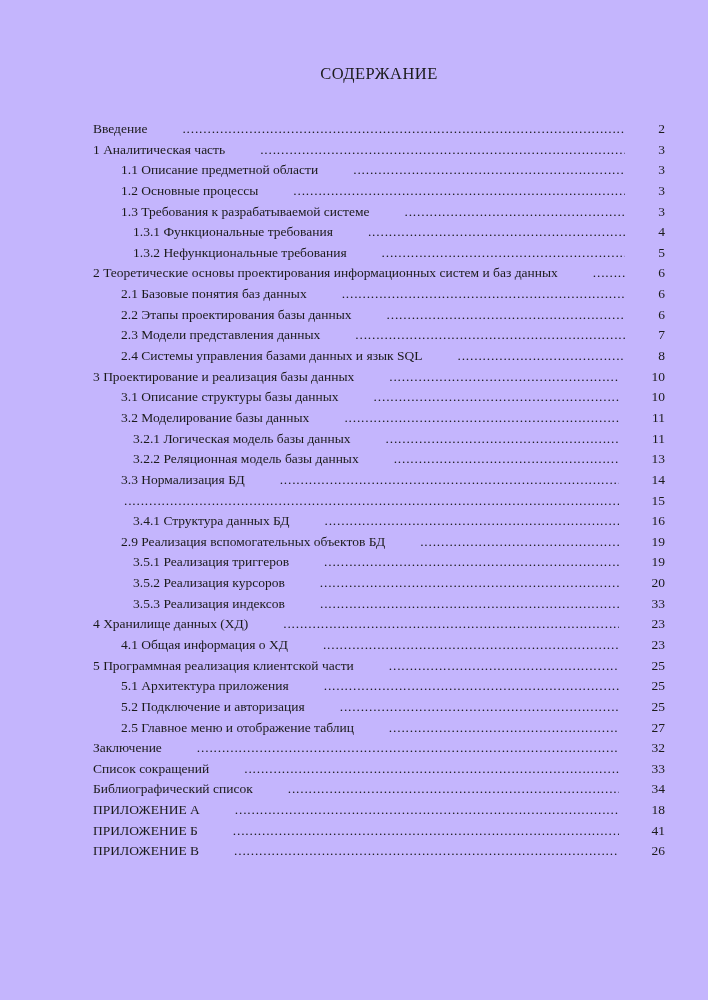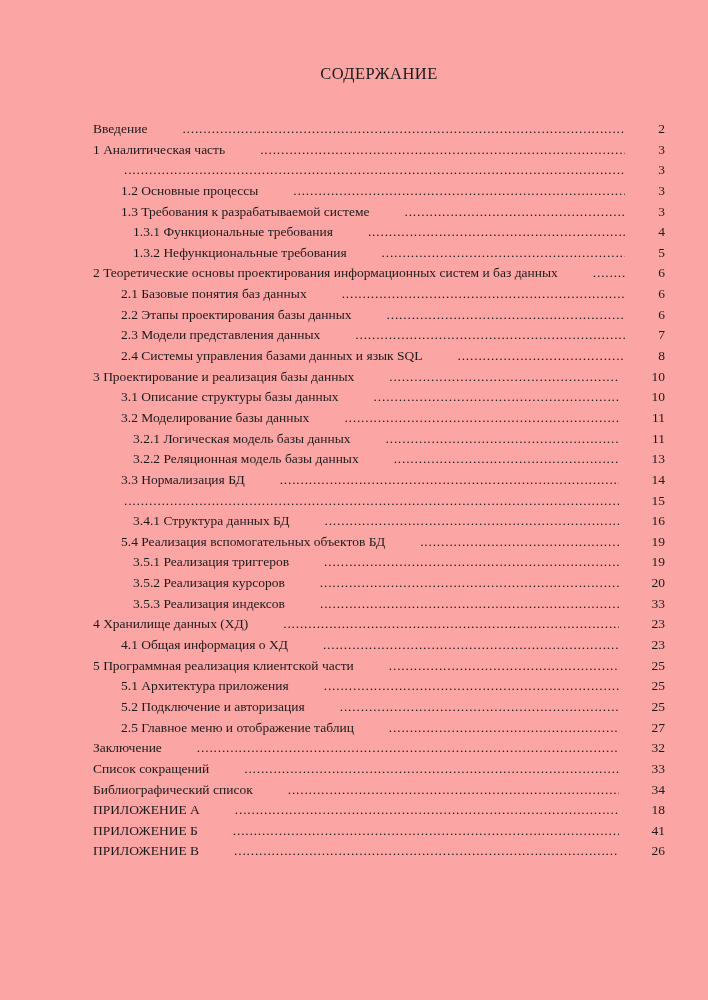--- a/index.html
+++ b/index.html
@@ -10,38 +10,38 @@
   body {
     width: 708px;
     height: 1000px;
     overflow: hidden;
   }
   .page {
     box-sizing: border-box;
     width: 708px;
     height: 1000px;
     padding: 62px 43px 0 93px;
-    background: #fca5a5;
+    background: #c4b5fd;
     font-family: "Liberation Serif", "DejaVu Serif", serif;
     color: #1b1b1b;
   }
   .toc-title {
     text-align: center;
     font-size: 16.5px;
     font-weight: normal;
     line-height: 24px;
     letter-spacing: 0.5px;
     margin: 0;
   }
   .toc-list {
     margin-top: 33px;
   }
   .toc-row {
     display: flex;
-    align-items: center;
+    align-items: flex-end;
     height: 20.65px;
     line-height: 20.65px;
     font-size: 13.5px;
     cursor: default;
     gap: 32px;
   }
   .toc-row.lvl-1 { padding-left: 28px; }
   .toc-row.lvl-2 { padding-left: 40px; }
   .toc-label {
     flex: 0 0 auto;
@@ -72,20 +72,21 @@
     <span class="toc-page">2</span>
   </div>
 
   <div class="toc-row lvl-0">
     <span class="toc-label">1 Аналитическая часть</span>
     <span class="toc-dots">............................................................................................................................................................................................................................</span>
     <span class="toc-page">3</span>
   </div>
 
   <div class="toc-row lvl-1">
+    <span class="toc-label">1.1 Описание предметной области</span>
     <span class="toc-dots">............................................................................................................................................................................................................................</span>
     <span class="toc-page">3</span>
   </div>
 
   <div class="toc-row lvl-1">
     <span class="toc-label">1.2 Основные процессы</span>
     <span class="toc-dots">............................................................................................................................................................................................................................</span>
     <span class="toc-page">3</span>
   </div>
 
@@ -178,21 +179,21 @@
     <span class="toc-page">15</span>
   </div>
 
   <div class="toc-row lvl-2">
     <span class="toc-label">3.4.1 Структура данных БД</span>
     <span class="toc-dots">............................................................................................................................................................................................................................</span>
     <span class="toc-page">16</span>
   </div>
 
   <div class="toc-row lvl-1">
-    <span class="toc-label">5.4 Реализация вспомогательных объектов БД</span>
+    <span class="toc-label">2.9 Реализация вспомогательных объектов БД</span>
     <span class="toc-dots">............................................................................................................................................................................................................................</span>
     <span class="toc-page">19</span>
   </div>
 
   <div class="toc-row lvl-2">
     <span class="toc-label">3.5.1 Реализация триггеров</span>
     <span class="toc-dots">............................................................................................................................................................................................................................</span>
     <span class="toc-page">19</span>
   </div>
 

